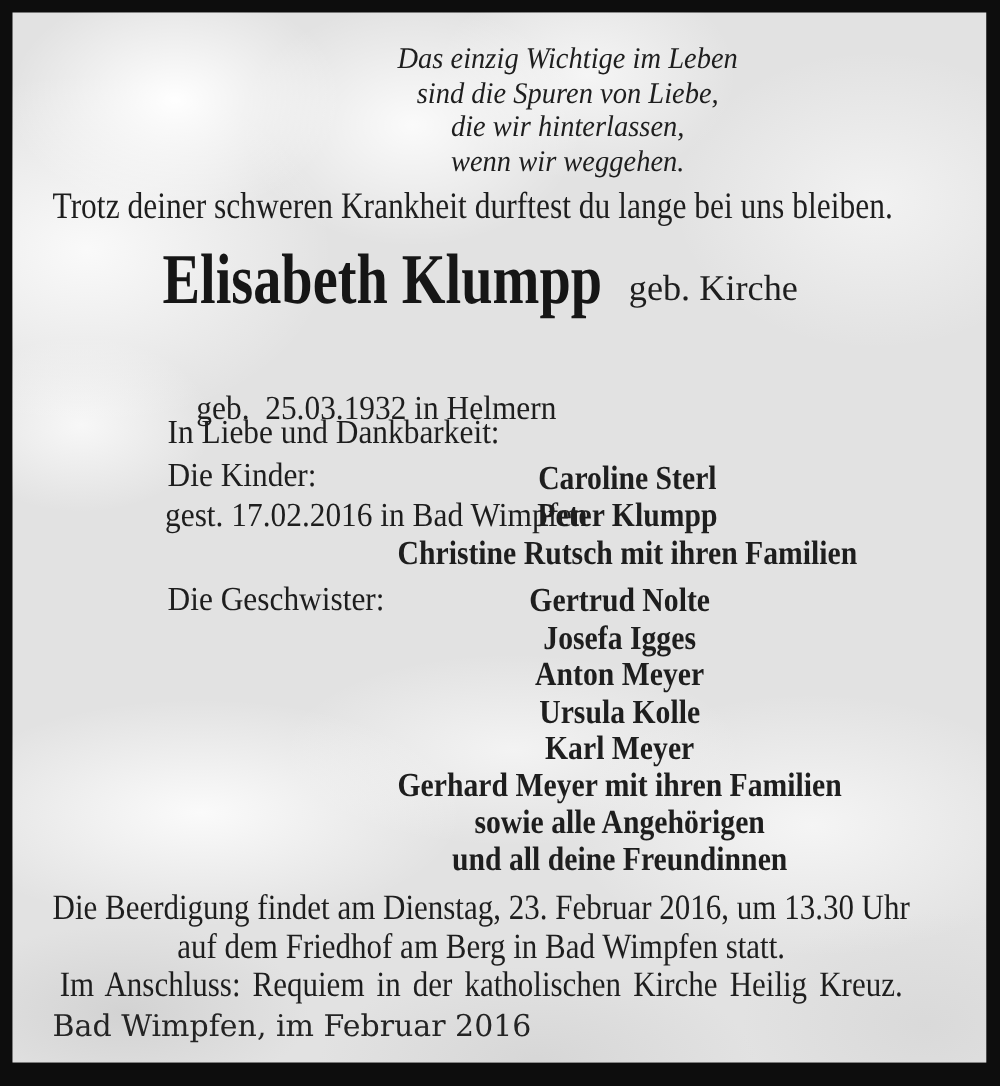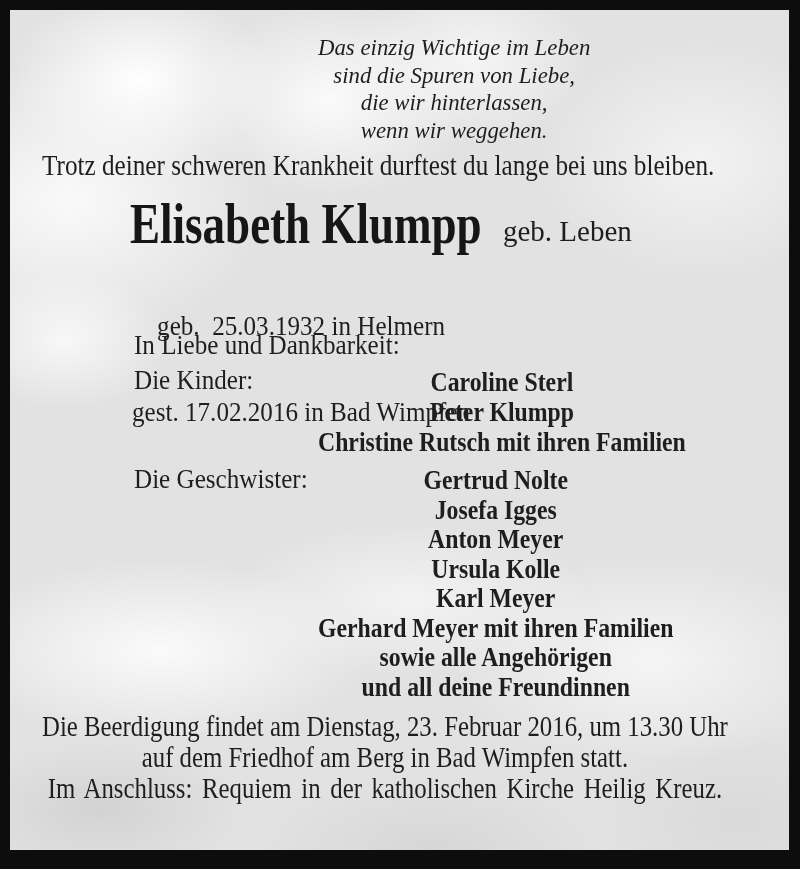--- a/index.html
+++ b/index.html
@@ -120,21 +120,21 @@
     <div class="abs quote">
       <div>Das einzig Wichtige im Leben</div>
       <div>sind die Spuren von Liebe,</div>
       <div>die wir hinterlassen,</div>
       <div>wenn wir weggehen.</div>
     </div>
 
     <div class="abs intro">Trotz deiner schweren Krankheit durftest du lange bei uns bleiben.</div>
 
     <div class="abs deceased-name">Elisabeth Klumpp</div>
-    <div class="abs maiden-name">geb. Leben</div>
+    <div class="abs maiden-name">geb. Kirche</div>
 
     <div class="abs dates">
       <div>geb.  25.03.1932 in Helmern</div>
       <div>gest. 17.02.2016 in Bad Wimpfen</div>
     </div>
 
     <div class="abs tribute">In Liebe und Dankbarkeit:</div>
 
     <div class="abs fam-label children-label">Die Kinder:</div>
     <div class="abs fam-list children-list">
@@ -154,15 +154,16 @@
       <div>sowie alle Angehörigen</div>
       <div>und all deine Freundinnen</div>
     </div>
 
     <div class="abs funeral">
       <div>Die Beerdigung findet am Dienstag, 23. Februar 2016, um 13.30 Uhr</div>
       <div>auf dem Friedhof am Berg in Bad Wimpfen statt.</div>
       <div>Im Anschluss: Requiem in der katholischen Kirche Heilig Kreuz.</div>
     </div>
 
+    <div class="abs closing">Bad Wimpfen, im Februar 2016</div>
 
   </div>
 </div>
 
 </body></html>

